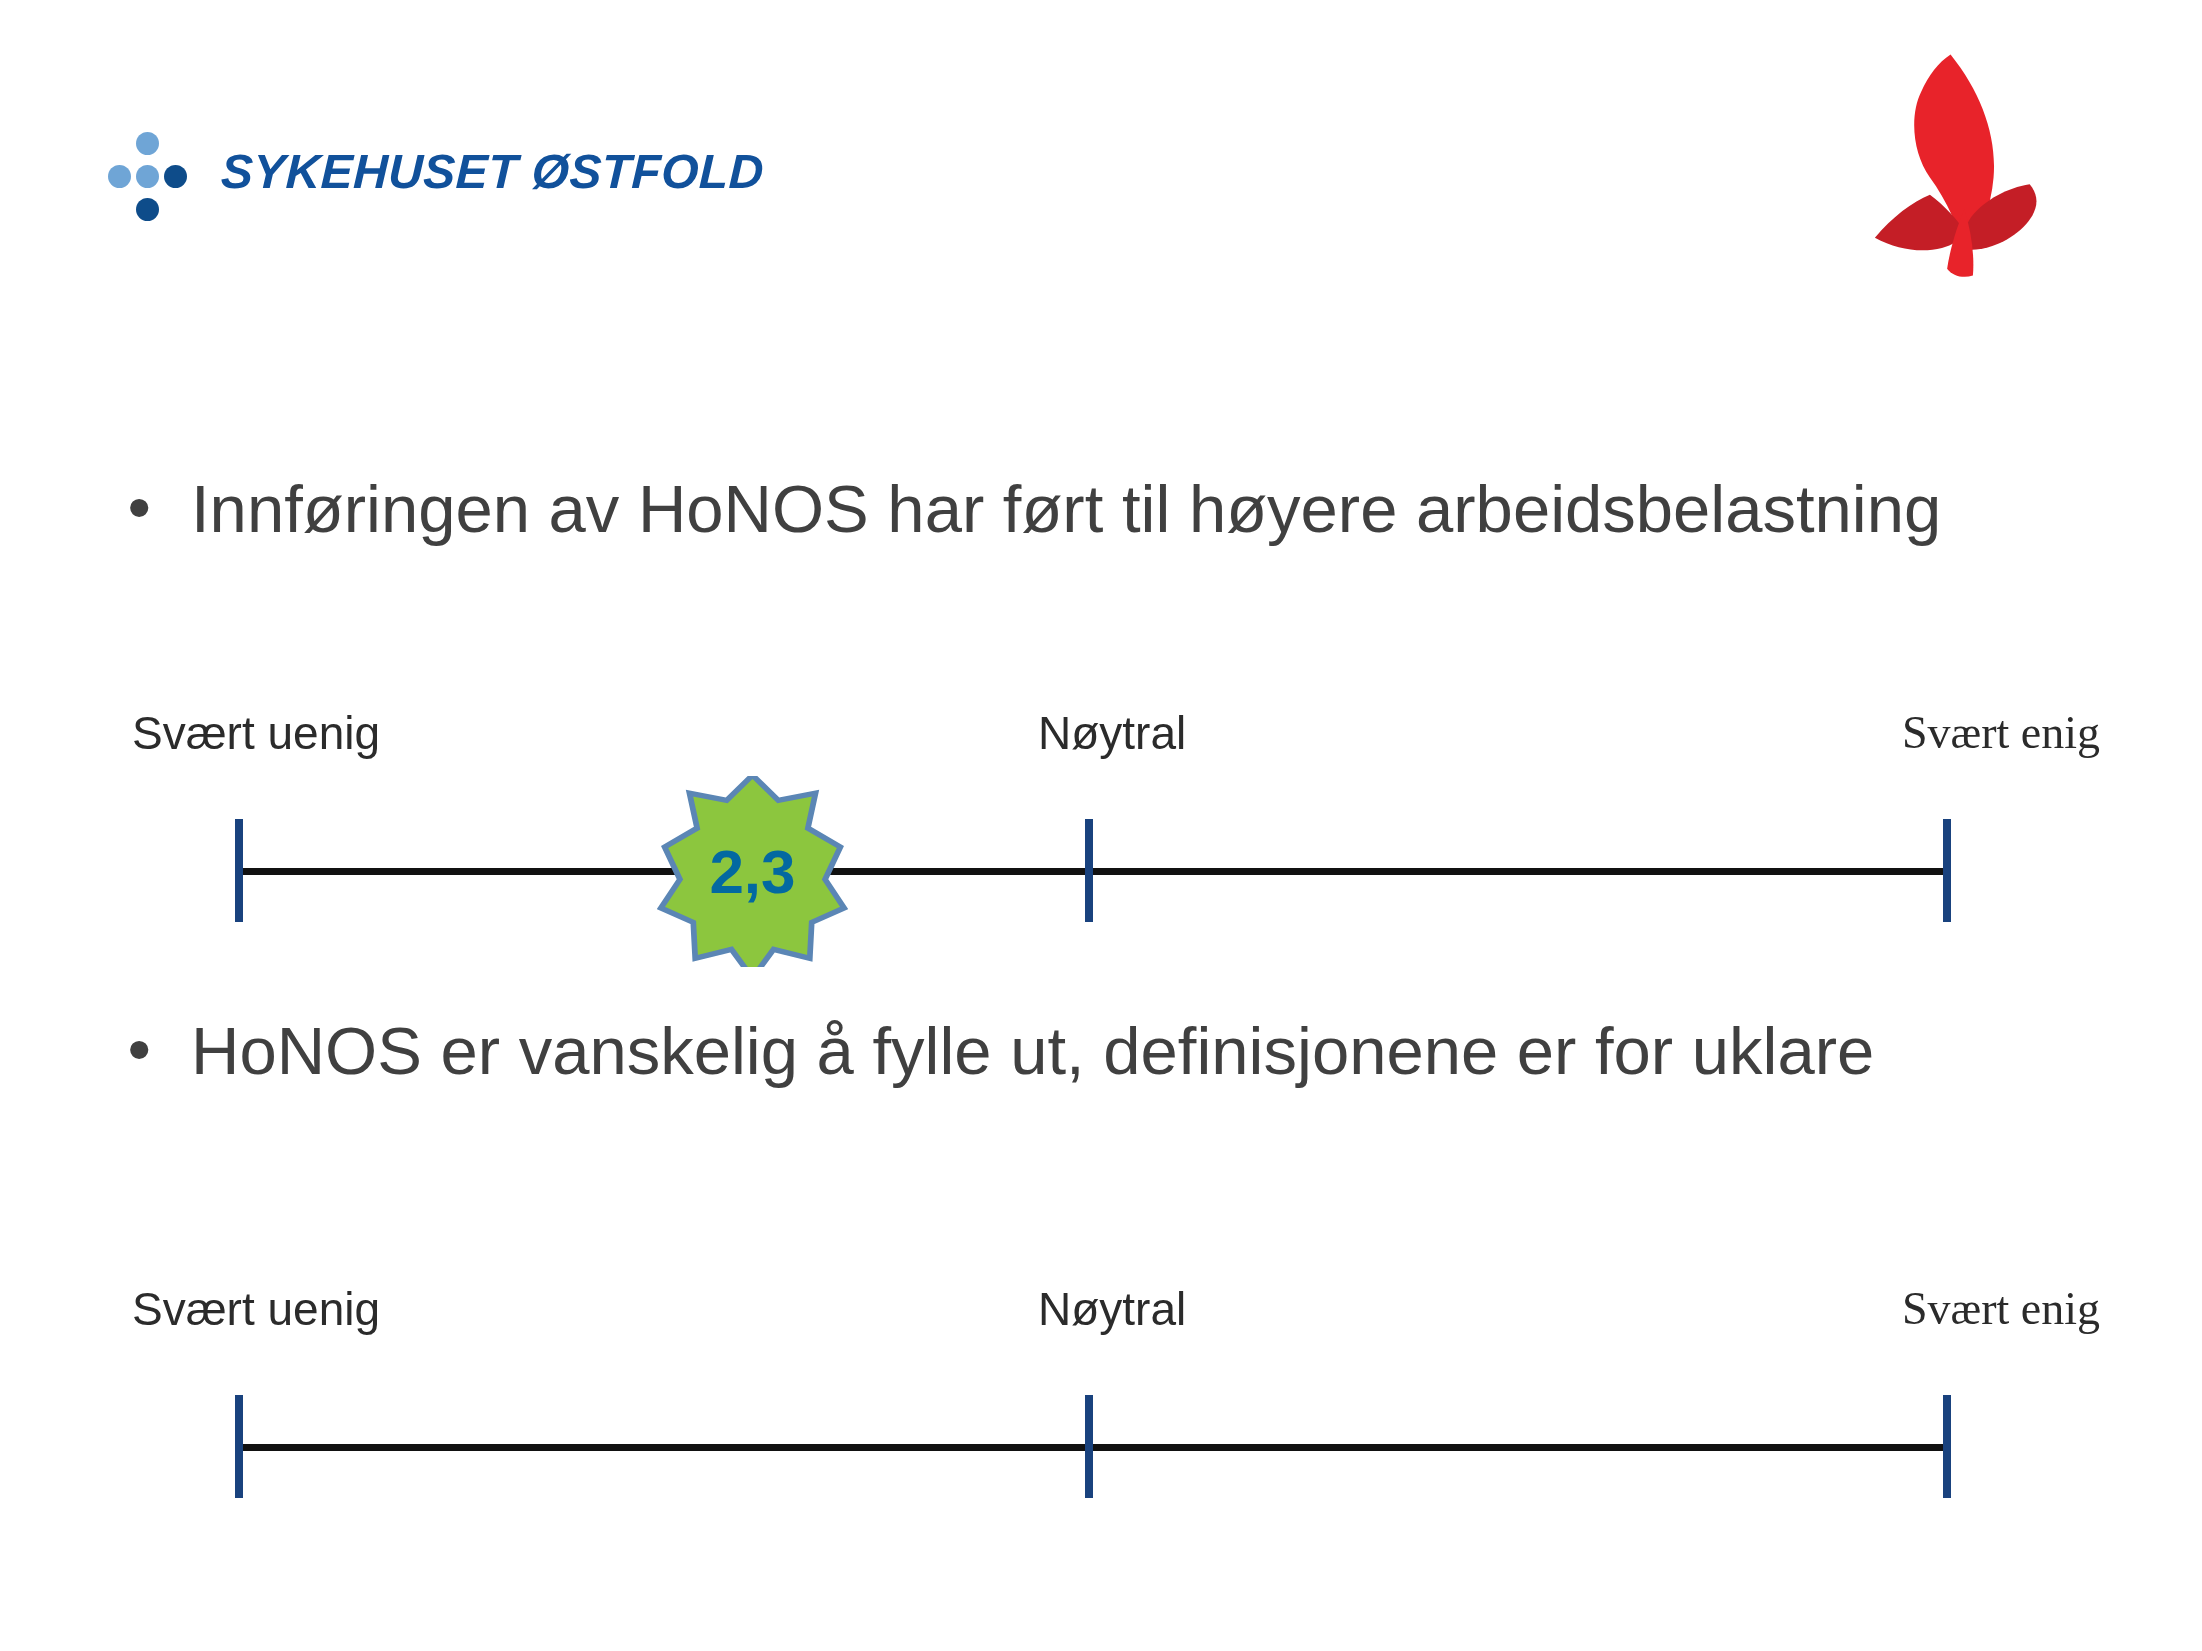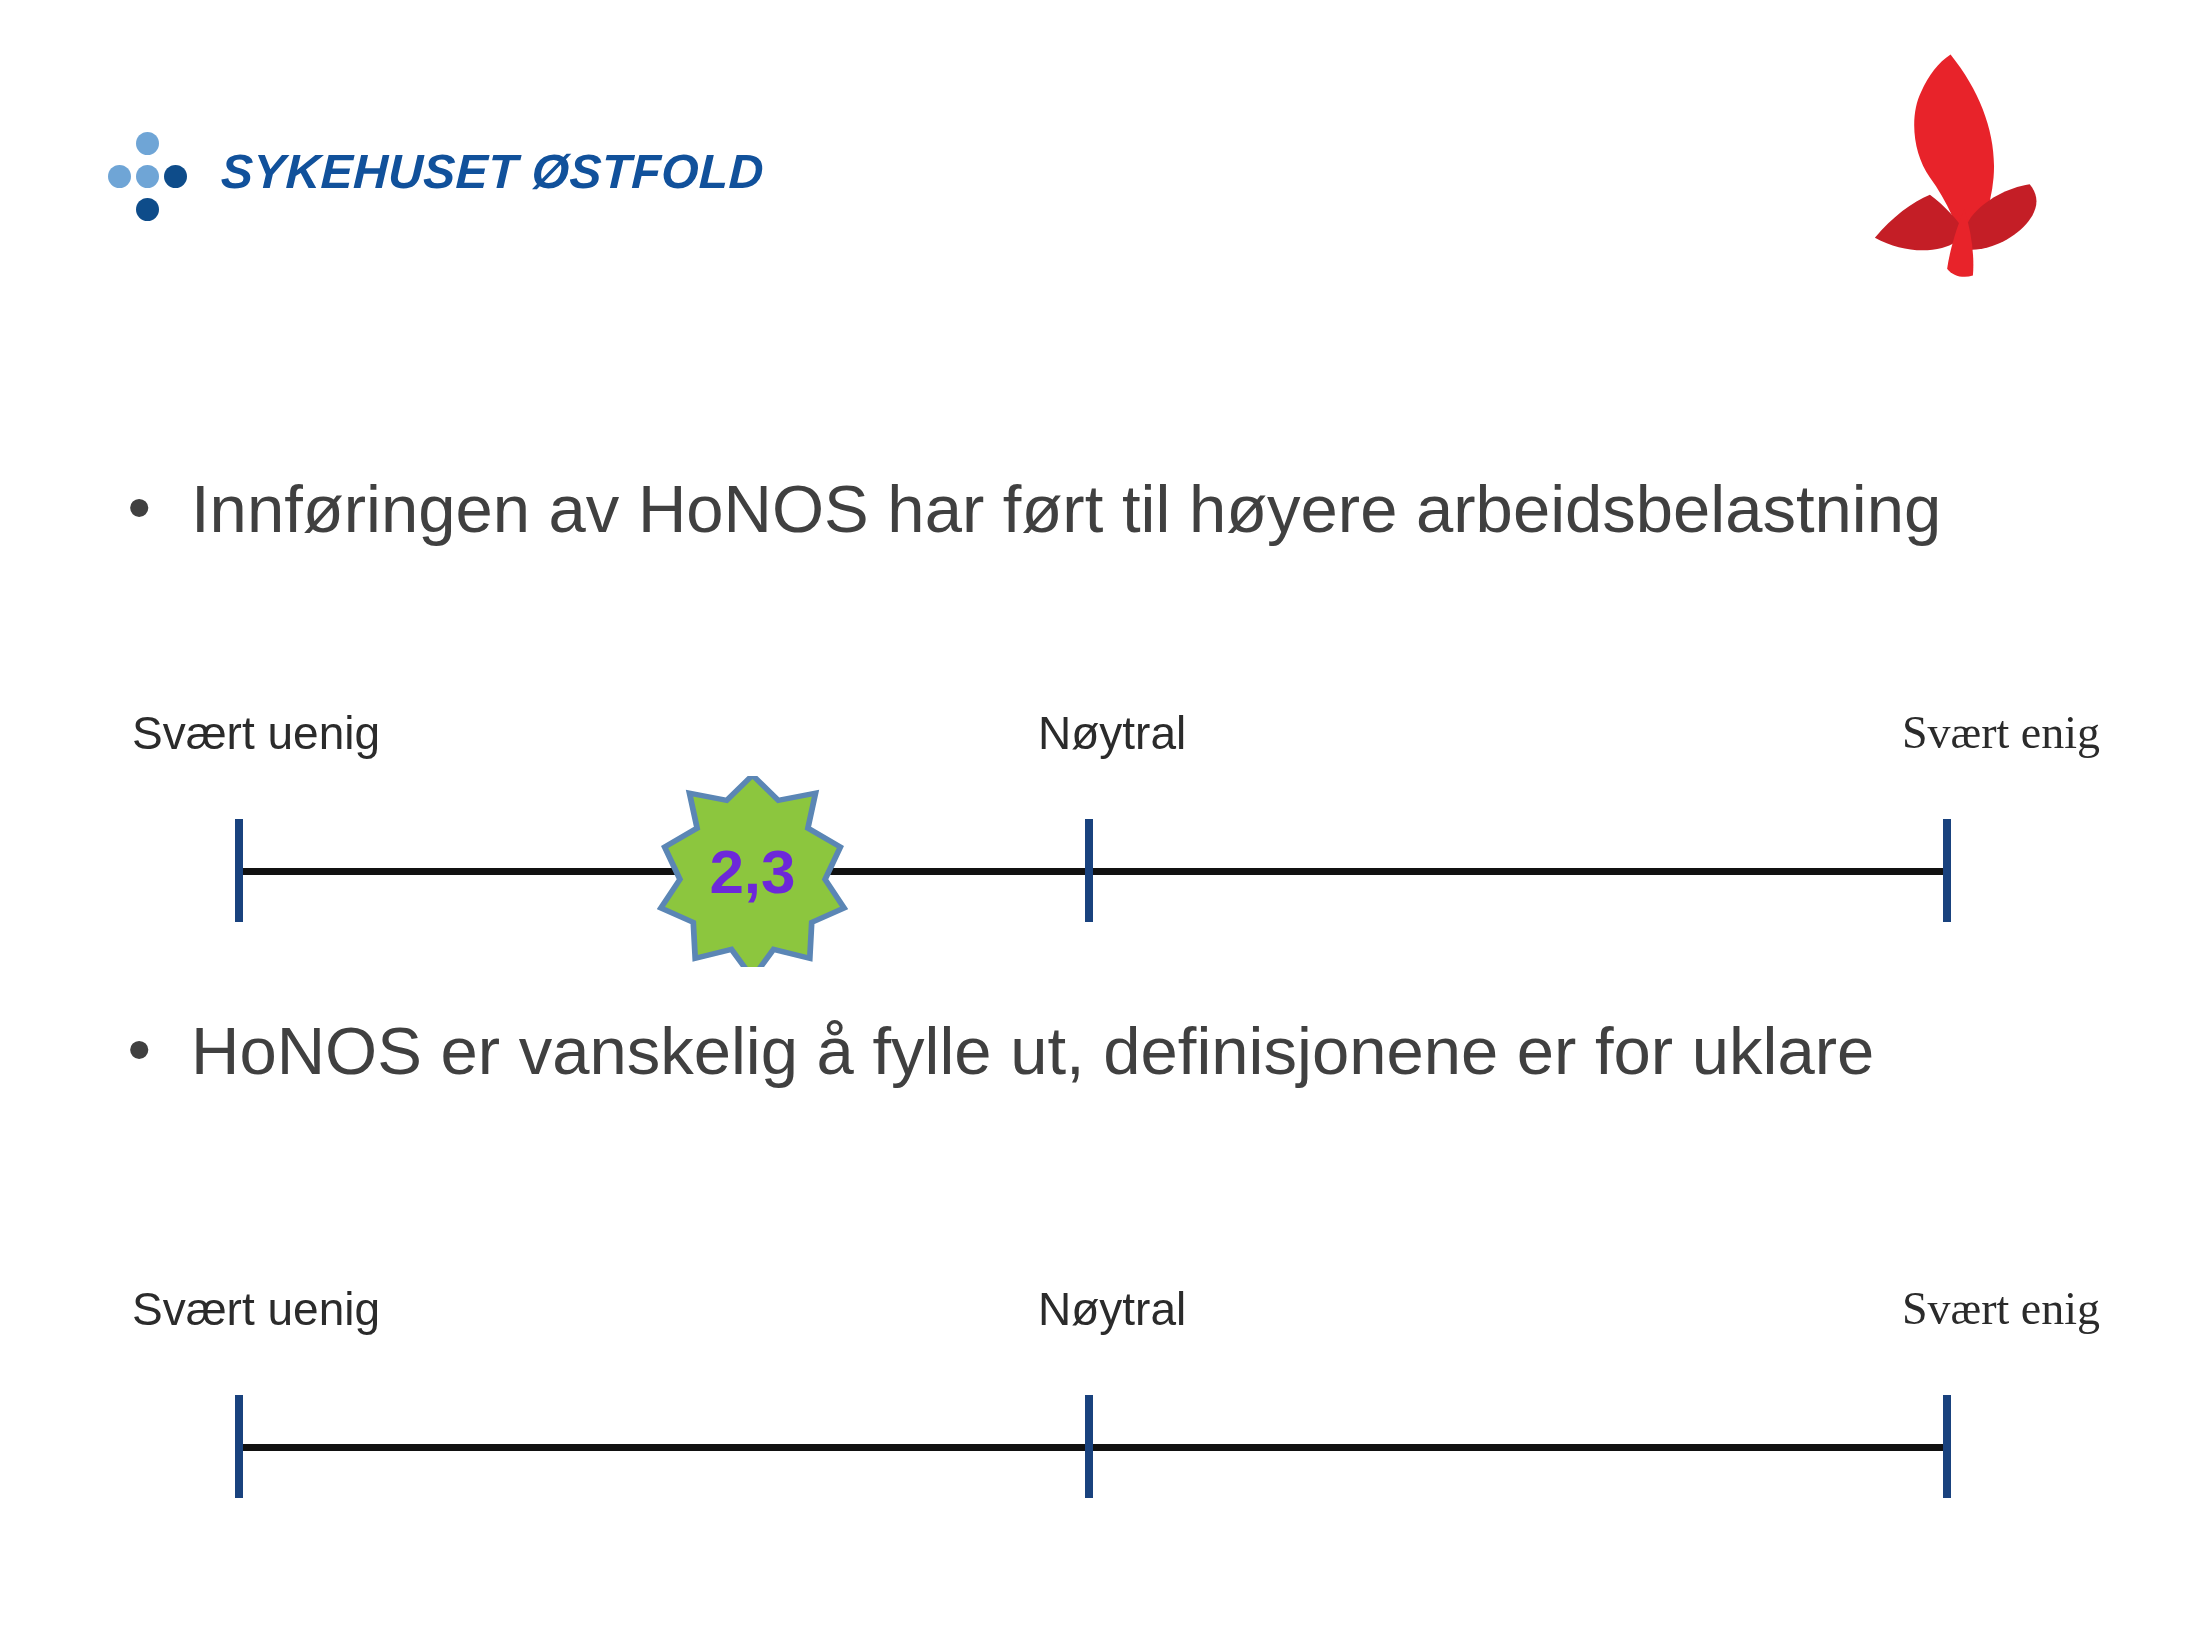--- a/index.html
+++ b/index.html
@@ -161,21 +161,21 @@
     top: 70px;
   }
   .star-badge .star-value {
     position: absolute;
     inset: 0;
     display: flex;
     align-items: center;
     justify-content: center;
     font-size: 62px;
     font-weight: bold;
-    color: #6d28d9;
+    color: #0369a1;
     pointer-events: none;
   }
 
   .scale.s1 .star-badge { left: 657px; }
   .scale.s2 .star-badge { left: 578px; }
 </style>
 </head>
 <body>
 
 <div class="slide">

